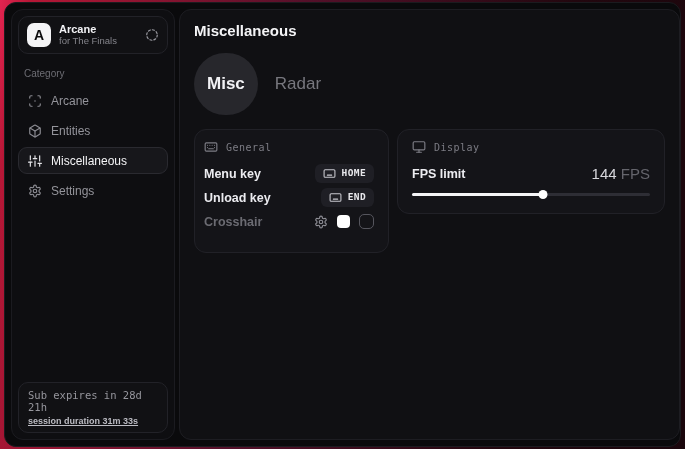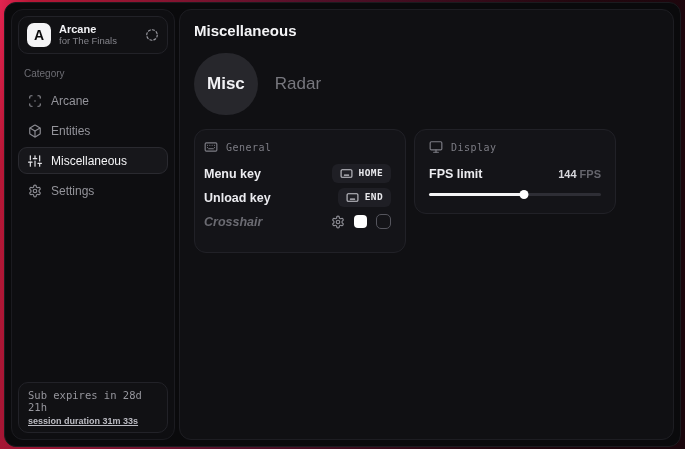--- a/index.html
+++ b/index.html
@@ -59,33 +59,33 @@
   .tabs{ display:flex; align-items:center; gap:4px; margin-top:14px; }
   .tab{
     padding:21px 13px; border-radius:999px; font-size:17px; color:#77777e; cursor:pointer;
   }
   .tab.active{ background:#27272c; color:#f2f2f5; font-weight:bold; }
   .cards{ display:flex; gap:8px; margin-top:14px; align-items:flex-start; }
   .card{
     background:#141418; border:1px solid #212127; border-radius:12px;
     padding:10px 14px 14px 14px;
   }
-  .card.general{ width:212px;padding-left:9px; }
-  .card.display{ width:202px; }
+  .card.general{ width:195px;padding-left:9px; }
+  .card.display{ width:268px; }
   .card-header{
     display:flex; align-items:center; gap:8px; color:#7c7c84; margin-bottom:11px;
   }
   .card-header .htxt{
     font-family:"DejaVu Sans Mono", monospace; font-size:10px; letter-spacing:.05em;
   }
   .row{
     display:flex; align-items:center; justify-content:space-between;
     height:17px; margin-bottom:7px;
   }
-  .row:last-child{ margin-bottom:8px;font-style:italic; }
+  .row:last-child{ margin-bottom:8px; }
   .row-label{ color:#ececf0; font-size:12.5px; font-weight:600; }
   .row-label.dim{ color:#6b6b72; }
   .keybtn{
     display:flex; gap:6px; background:#1f1f25;
     border-radius:6px; padding:3px 8px; cursor:pointer;
   }
   .keybtn .kicon{ display:flex; color:#c9c9cf; }
   .keybtn .ktxt{
     color:#e8e8ec; font-size:9.5px; font-weight:bold; letter-spacing:.04em;
     font-family:"DejaVu Sans Mono", monospace;
@@ -96,21 +96,21 @@
   .checkbox{
     width:15px; height:15px; border-radius:5px; border:1.5px solid #55555d;
     background:transparent; cursor:pointer;
   }
   .selectbox{
     display:flex; align-items:center; gap:7px; background:#1f1f25;
     border-radius:7px; padding:3px 8px; cursor:pointer;
   }
   .selectbox .stxt{ color:#bcbcc3; font-size:11px; }
   .selectbox .sicon{ display:flex; color:#9a9aa1; }
-  .fps-value{ font-size:11px; font-weight:bold; }
+  .fps-value{ font-size:15px; font-weight:normal; }
   .fps-num{ color:#d8d8dd; }
   .fps-unit{ color:#65656c; }
   .slider{ position:relative; height:10px; margin-top:6px; cursor:pointer; }
   .slider-track{
     position:absolute; left:0; right:0; top:4px; height:3px; border-radius:2px;
     background:#2e2e35;
   }
   .slider-fill{
     position:absolute; left:0; top:4px; height:3px; border-radius:2px; background:#f4f4f6;
   }

